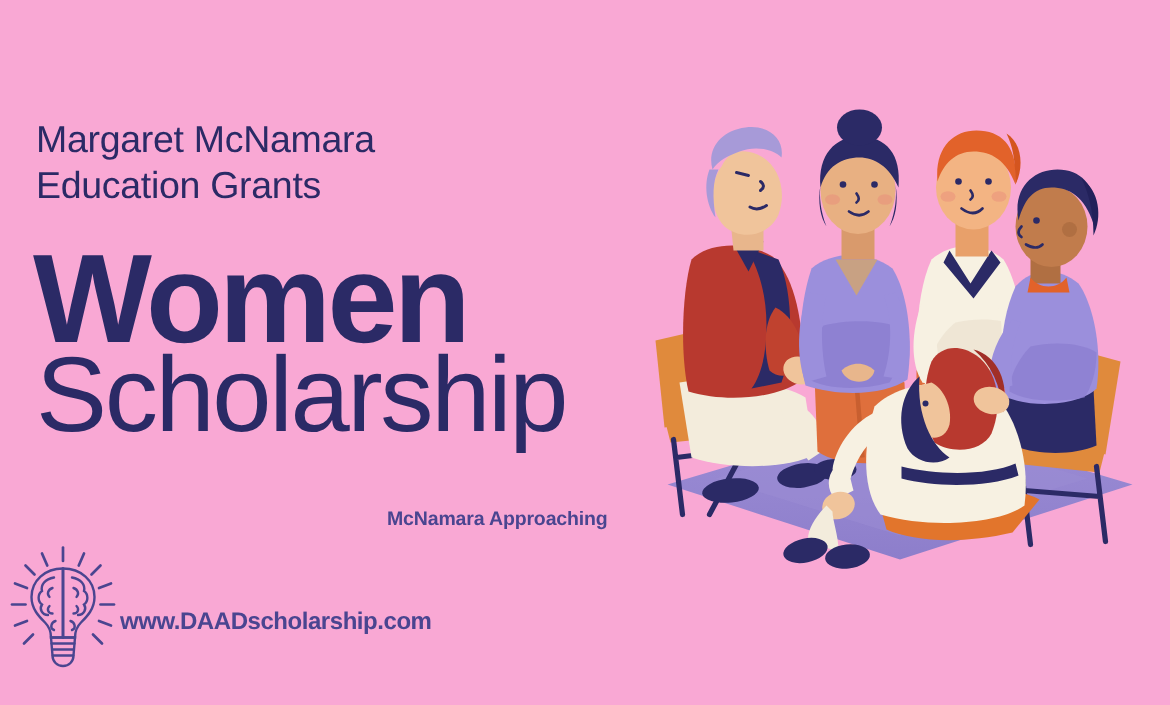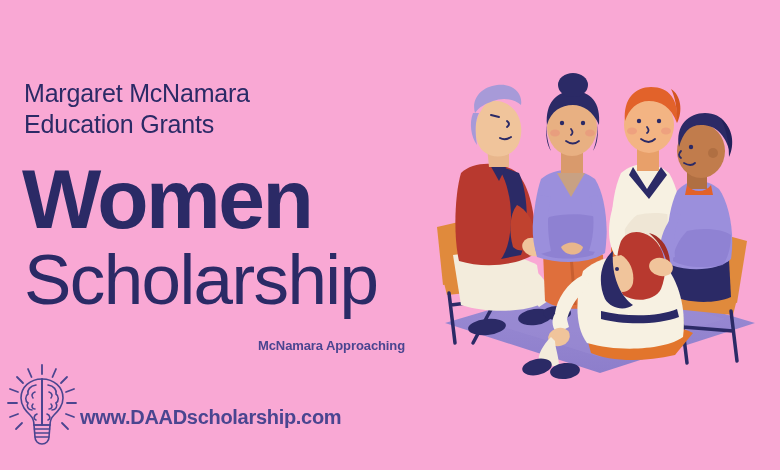--- a/index.html
+++ b/index.html
@@ -17,32 +17,32 @@
     position:absolute;left:24px;top:78px;
     font-size:25px;line-height:31px;font-weight:400;
     color:#2b2a66;letter-spacing:-0.2px;white-space:pre-line;
   }
   .headline-main{
     position:absolute;left:22px;top:157px;
     font-size:84px;line-height:84px;font-weight:700;
     color:#2b2a66;letter-spacing:-2.5px;
   }
   .headline-sub{
-    position:absolute;left:24px;top:242px;
+    position:absolute;left:24px;top:226px;
     font-size:71px;line-height:76px;font-weight:400;
     color:#2b2a66;letter-spacing:-1.6px;
   }
   .deadline{
     position:absolute;left:258px;top:338px;
     font-size:13px;font-weight:600;color:#4a4590;
     letter-spacing:-0.1px;
   }
   .site-url{
     position:absolute;left:80px;top:406px;
-    font-size:20px;font-weight:600;color:#4a4590;
+    font-size:16px;font-weight:600;color:#4a4590;
     letter-spacing:-0.3px;
   }
   .logo{position:absolute;left:6px;top:362px;width:72px;height:90px;}
   .illus{position:absolute;left:425px;top:55px;width:350px;height:330px;}
 </style>
 </head>
 <body>
 
 <div id="poster">
 

